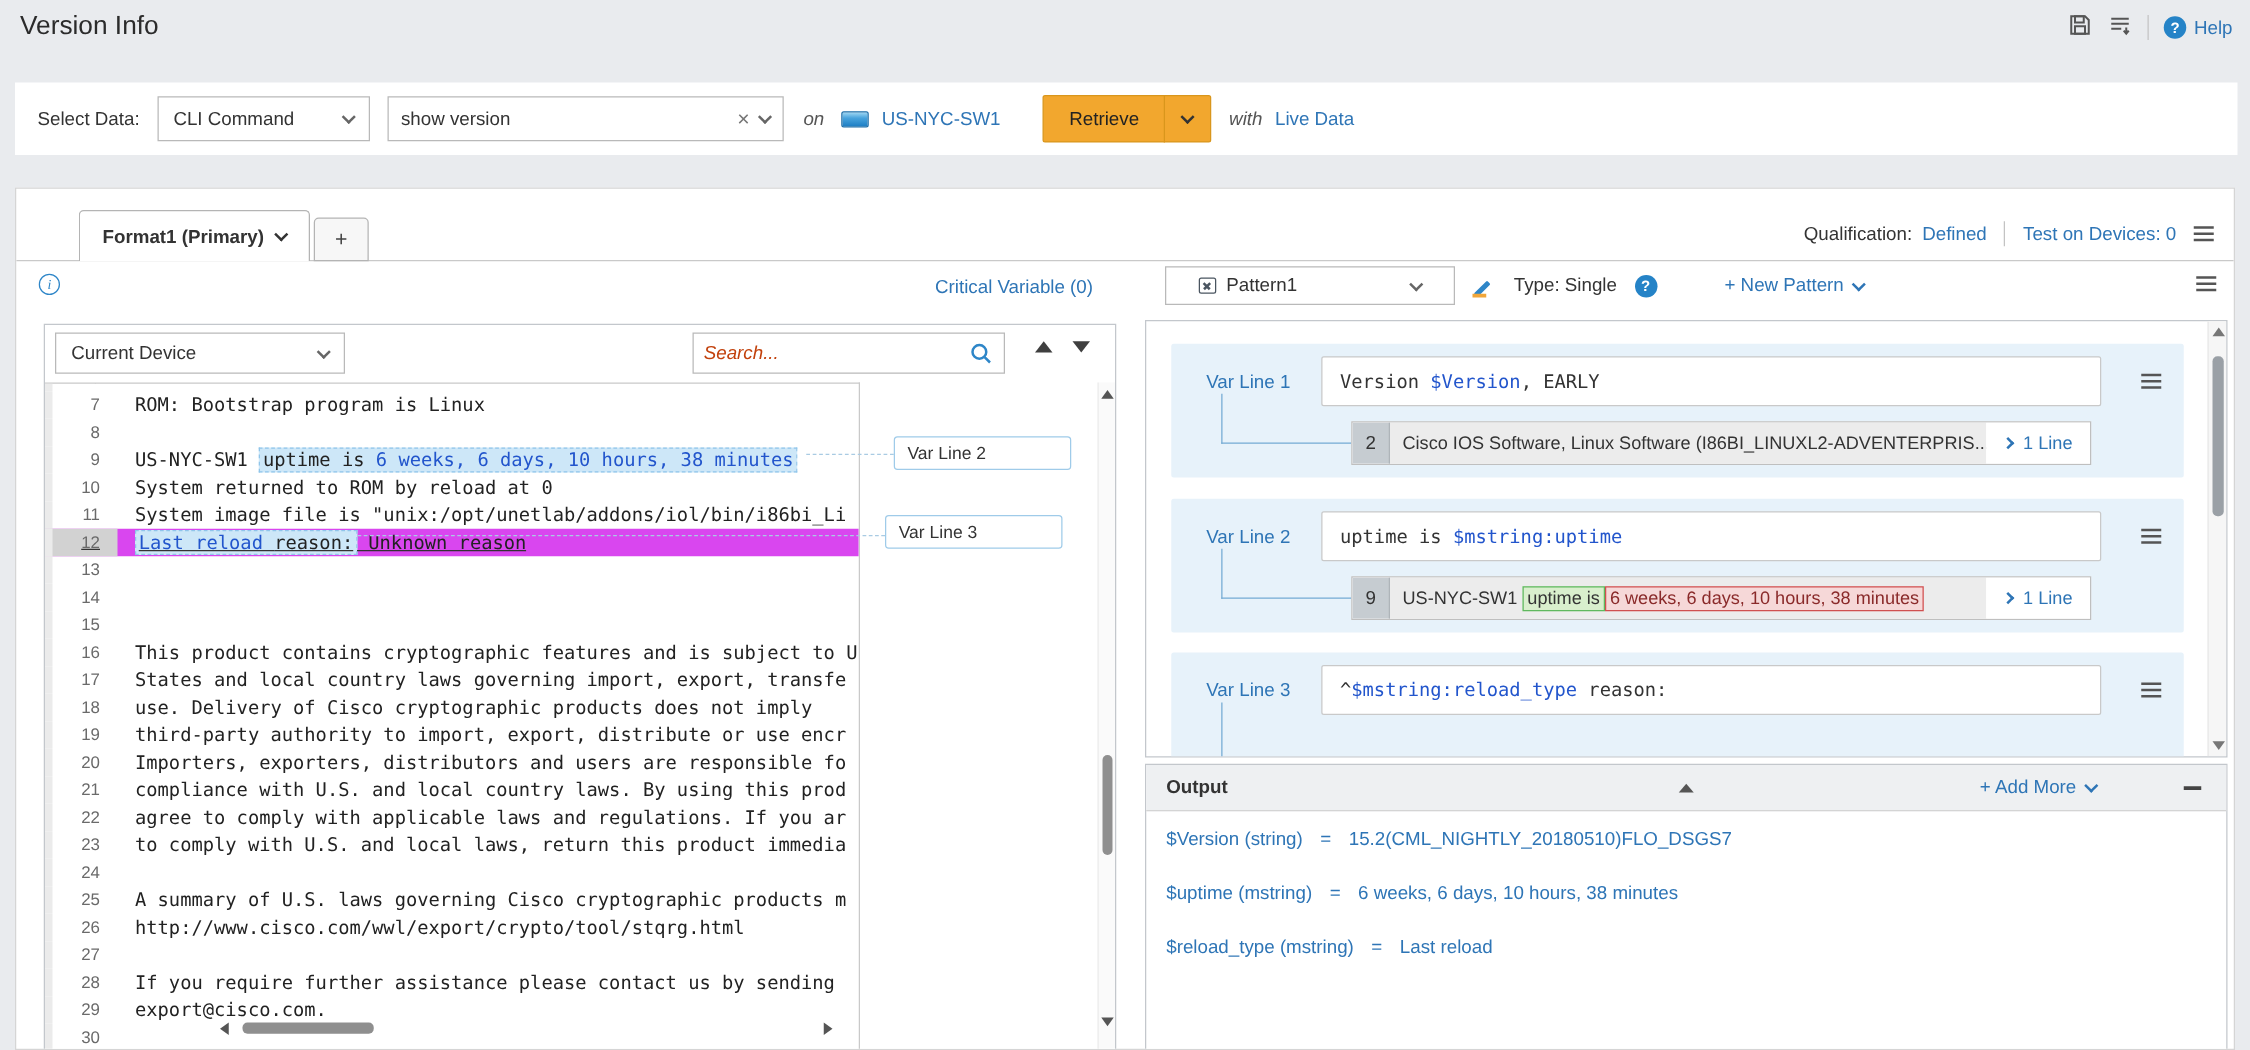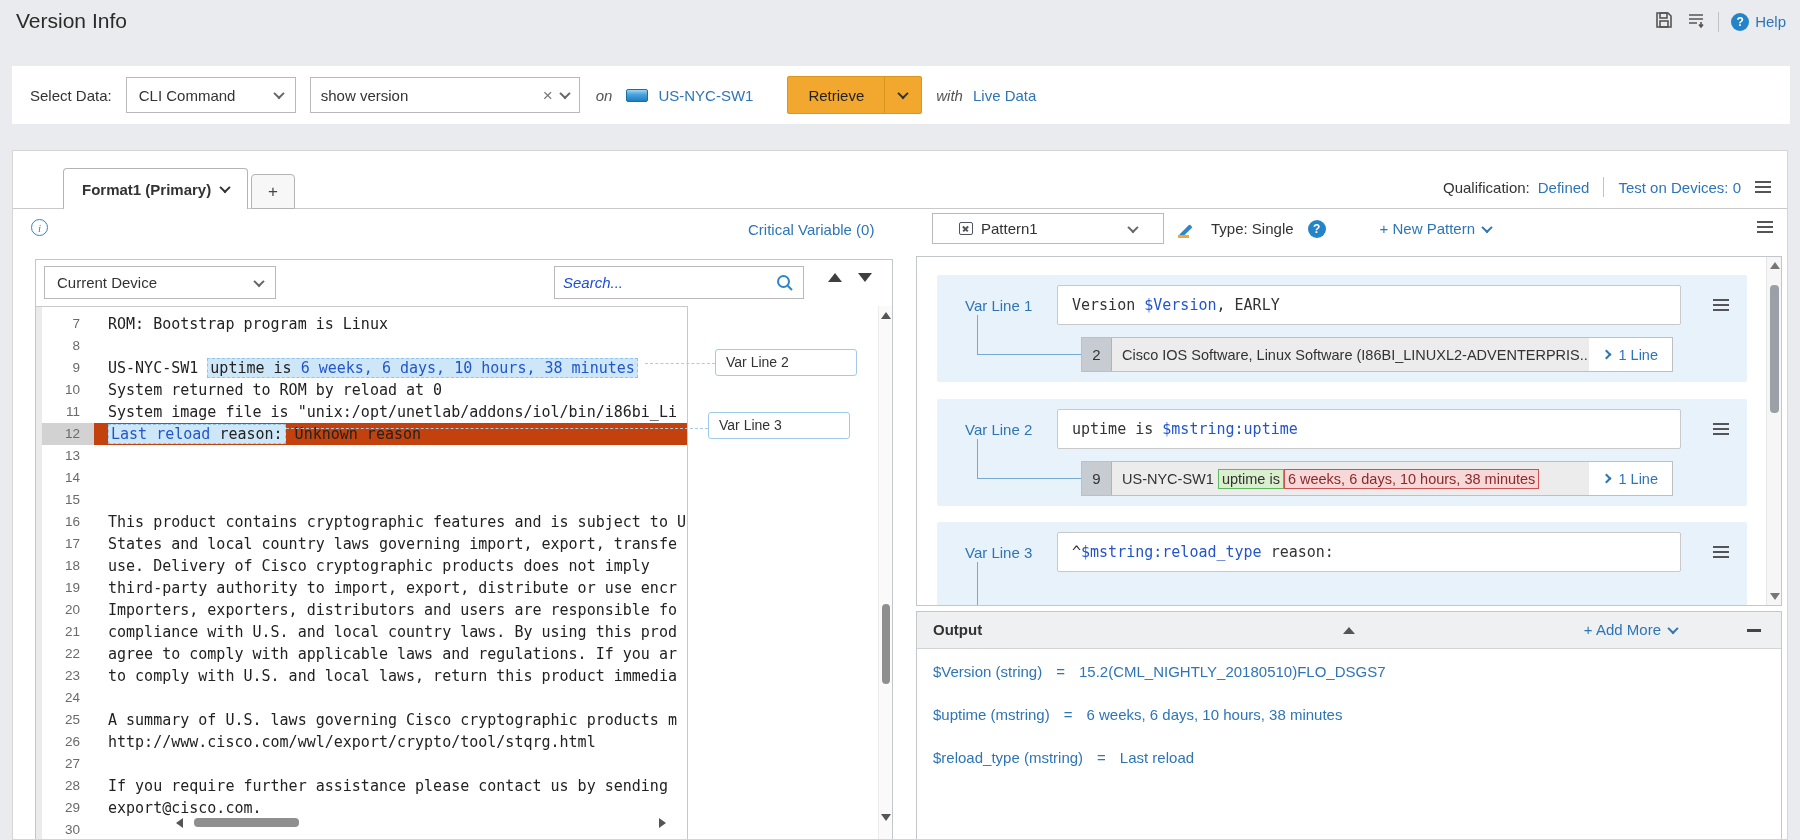--- a/index.html
+++ b/index.html
@@ -12,21 +12,21 @@
   .hdr-icons { position:absolute; right:14px; top:10px; display:flex; align-items:center; gap:12px; }
   .vdiv { width:1px; height:20px; background:#c3c3c3; }
   .help-wrap { display:flex; align-items:center; gap:6px; color:#2e75b6; cursor:pointer; }
   .qcircle { width:18px; height:18px; border-radius:50%; background:#2583c7; color:#fff; font-size:12px; font-weight:bold; display:flex; align-items:center; justify-content:center; }
 
   
   .toolbar { position:absolute; left:12px; top:66px; width:1778px; height:58px; background:#fff; display:flex; align-items:center; padding-left:18px; }
   .lbl { color:#333; }
   .select { height:36px; border:1px solid #b9b9b9; background:#fff; display:flex; align-items:center; padding:0 12px; gap:10px; cursor:pointer; }
   .select .grow { flex:1; }
-  .combo { width:270px; height:36px; border:1px solid #b9b9b9; background:#fff; display:flex; align-items:center; padding:0 10px; gap:8px; margin-left:14px; }
+  .combo { width:317px; height:36px; border:1px solid #b9b9b9; background:#fff; display:flex; align-items:center; padding:0 10px; gap:8px; margin-left:14px; }
   .combo .grow { flex:1; }
   .xicon { color:#777; font-size:17px; cursor:pointer; line-height:1; }
   .chev { display:inline-block; width:8px; height:8px; border-right:2px solid #666; border-bottom:2px solid #666; transform:rotate(45deg) translate(-1px,-1px); }
   .chev.blue { border-color:#2e75b6; }
   .ital { font-style:italic; color:#555; }
   .bluelink { color:#2e75b6; cursor:pointer; }
   .devicon { width:22px; height:13px; border-radius:2px; background:linear-gradient(180deg,#9ed6f2 0%,#49a4dd 40%,#1d7ec4 100%); border:1px solid #1a6da8; display:inline-block; }
   .retrieve { height:38px; display:flex; align-items:center; margin-left:34px; border:1px solid #d9961c; border-radius:2px; background:#f2a72e; cursor:pointer; }
   .retrieve .main { padding:0 20px; color:#222; }
   .retrieve .rdiv { width:1px; height:38px; background:#d9961c; }
@@ -55,28 +55,28 @@
   .pat-select .grow { flex:1; }
   .pencil { width:19px; height:19px; position:relative; cursor:pointer; }
   .pencil .tip { position:absolute; left:1px; top:1px; width:4px; height:15px; background:#2e86c8; transform:rotate(45deg); transform-origin:bottom left; border-radius:1px; }
   .pencil .base { position:absolute; left:0; bottom:0; width:11px; height:3px; background:#f0a63a; }
   .rhdr-menu { position:absolute; right:14px; top:70px; }
 
   
   .lpane { position:absolute; left:22px; top:108px; width:858px; height:600px; border:1px solid #c3c7cc; background:#fff; }
   .lp-select { position:absolute; left:8px; top:6px; width:232px; height:33px;gap:24px; }
   .search { position:absolute; left:518px; top:6px; width:250px; height:33px; border:1px solid #b9b9b9; display:flex; align-items:center; padding:0 8px; gap:8px; }
-  .search .ph { flex:1; font-style:italic; color:#1d4ed8; }
+  .search .ph { flex:1; font-style:italic; color:#c2410c; }
   .sortbtn { position:absolute; top:13px; width:0; height:0; cursor:pointer; }
   .tri-up { border-left:7px solid transparent; border-right:7px solid transparent; border-bottom:9px solid #3f3f3f; }
   .tri-down { border-left:7px solid transparent; border-right:7px solid transparent; border-top:9px solid #3f3f3f; }
   .code-region { position:absolute; left:0; top:46px; width:652px; height:554px; border-top:1px solid #c9c9c9; border-right:1px solid #c9c9c9; overflow:hidden; }
   .code-scroll { position:absolute; left:0; top:-16px; width:100%; }
   .code-line { display:flex; height:22px; line-height:22px; white-space:pre; }
-  .code-line.sel { background:#c2410c; }
+  .code-line.sel { background:#d946ef;text-decoration:underline; }
   .gut { width:58px; flex:none; display:flex; }
   .strip { width:6px; background:#ebebeb; flex:none; }
   .sel .gut { background:#d2d2d2; }
   .lnum { flex:1; text-align:right; padding-right:14px; color:#6a6a6a; font-size:13.5px; }
   .ltext { font-family:"DejaVu Sans Mono", monospace; font-size:15px; color:#222; padding-left:14px; overflow:hidden; }
   .hl { background:#cde7f8; border:1px dashed #90c5ea; padding:0 2px; }
   .blue-t { color:#2255cc; }
   .conn { position:absolute; border-top:1px dashed #a9cbe3; z-index:3; pointer-events:none; }
   .conn1 { left:609px; top:103px; width:70px; }
   .conn2 { left:250px; top:168px; width:422px; }

